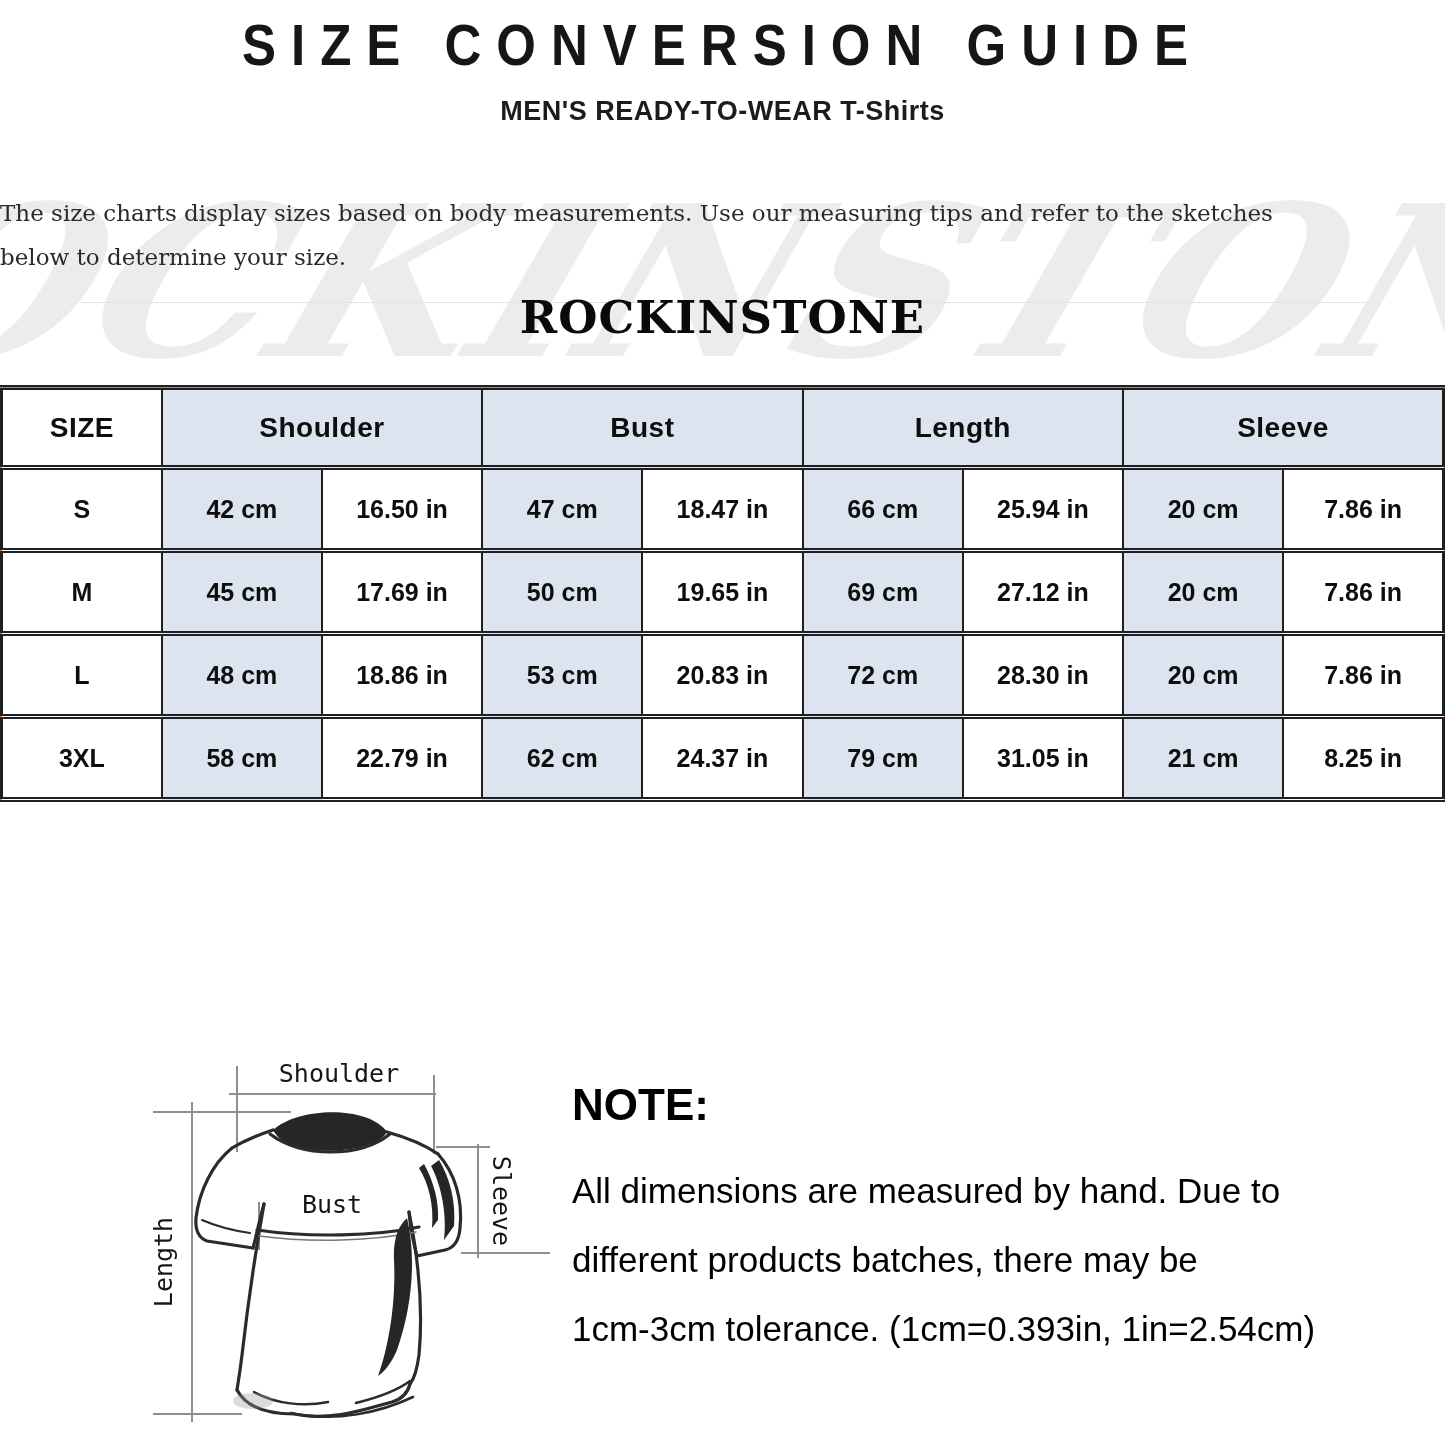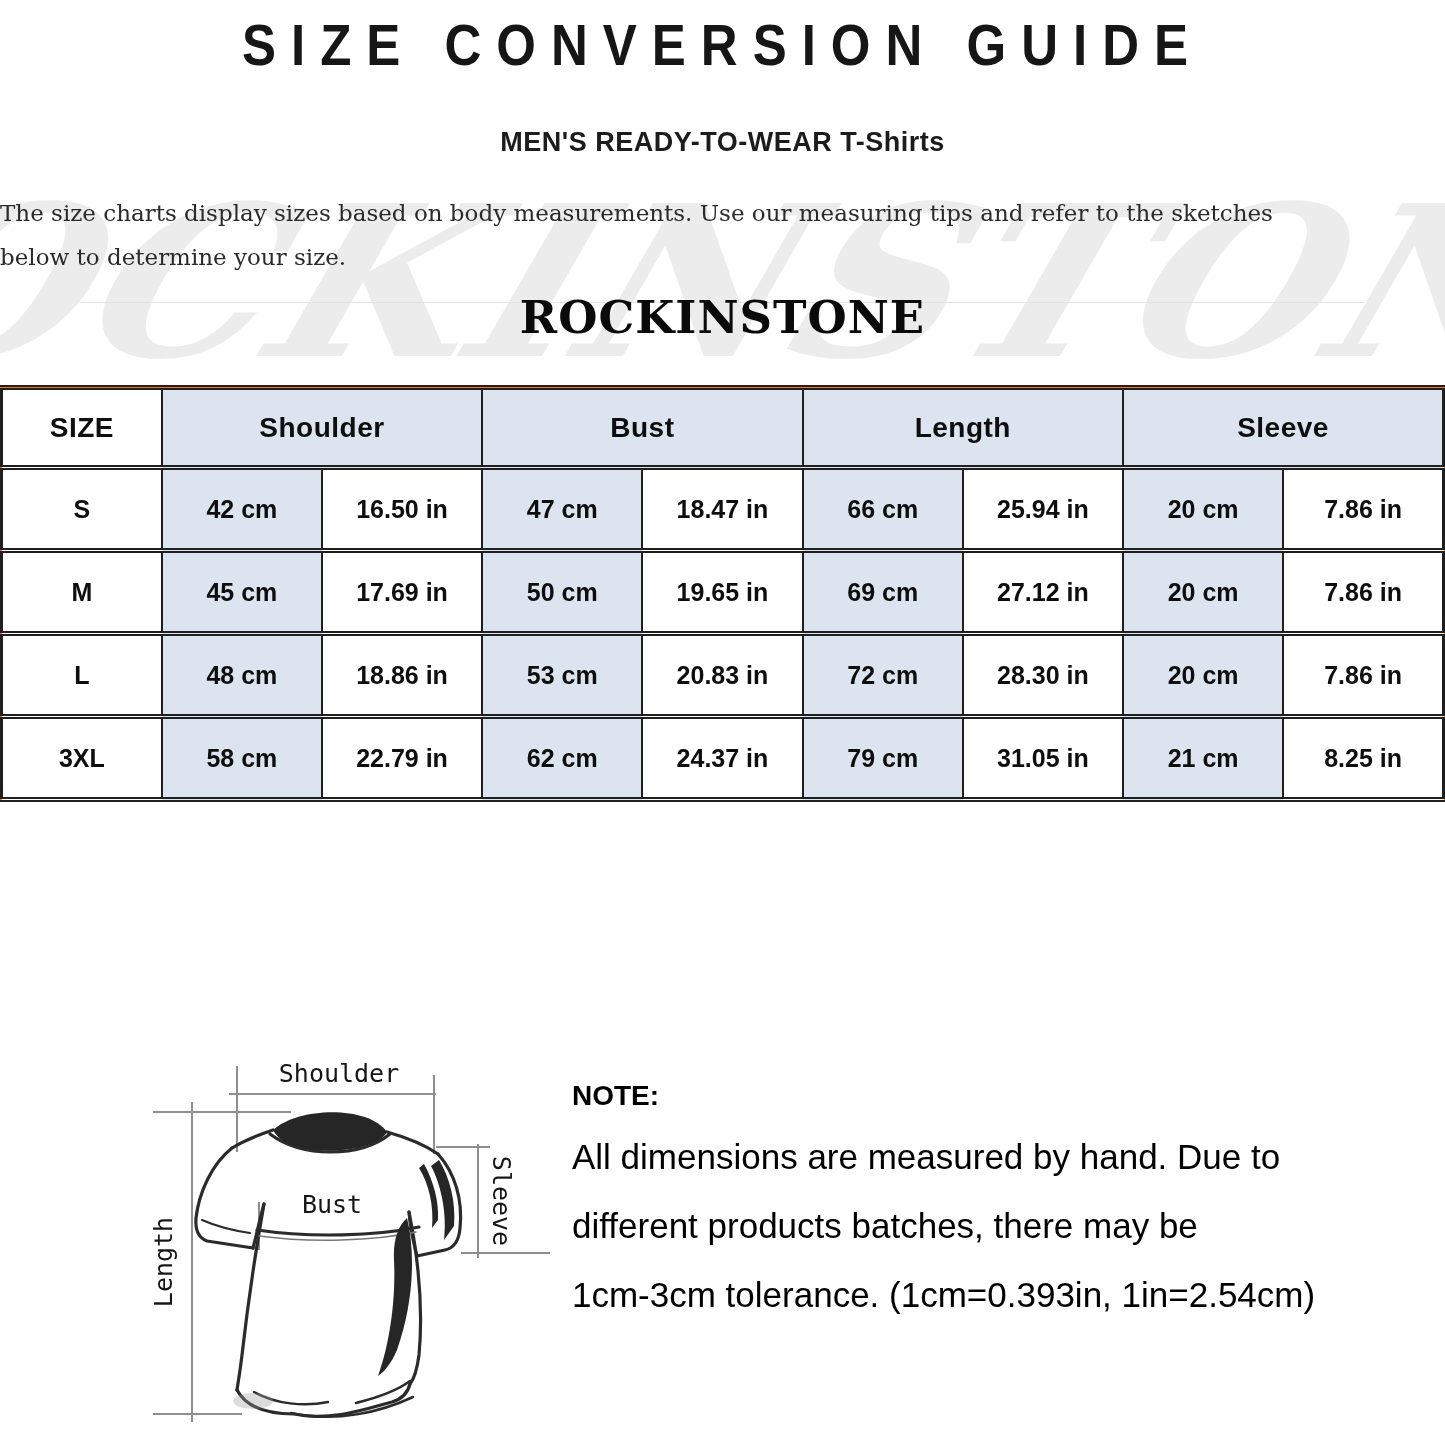--- a/index.html
+++ b/index.html
@@ -43,21 +43,21 @@
     font-size: 51px;
     font-weight: 700;
     letter-spacing: 15px;
     transform: scaleY(1.12);
     transform-origin: center top;
     color: #161616;
     z-index: 1;
   }
   .subtitle {
     position: absolute;
-    top: 127px; left: 0; right: 0;
+    top: 96px; left: 0; right: 0;
     text-align: center;
     font-size: 27px;
     font-weight: 700;
     letter-spacing: 0.5px;
     color: #1c1c1c;
     z-index: 1;
   }
   .desc {
     position: absolute;
     top: 191px; left: 0; right: 0;
@@ -124,23 +124,23 @@
     fill: #161616;
   }
   .note {
     position: absolute;
     left: 572px; top: 1080px;
     width: 820px;
     z-index: 1;
     color: #000;
   }
   .note-title {
-    font-size: 28px;
-    font-weight: 700;
-    margin-bottom: 10px;
+    font-size: 44px;
+    font-weight: 700;
+    margin-bottom: 26px;
   }
   .note-line {
     font-size: 35px;
     font-weight: 400;
     line-height: 69px;
     white-space: nowrap;
   }
 </style>
 </head>
 <body>

